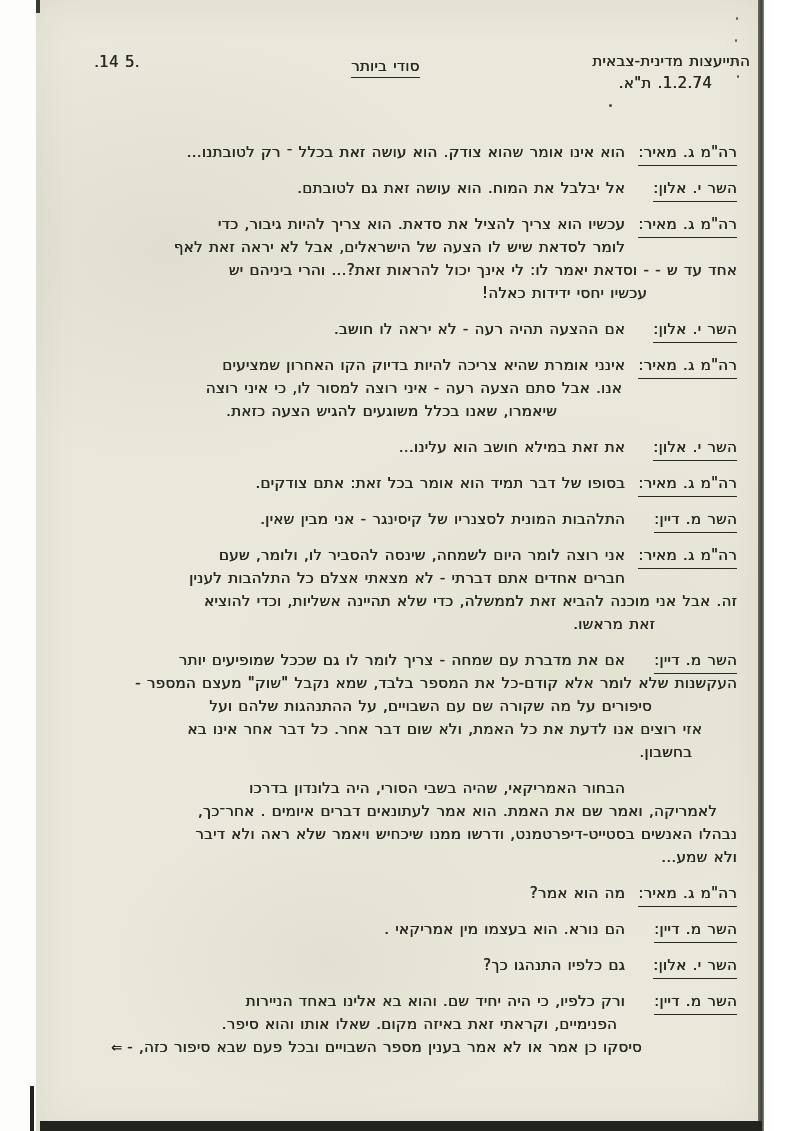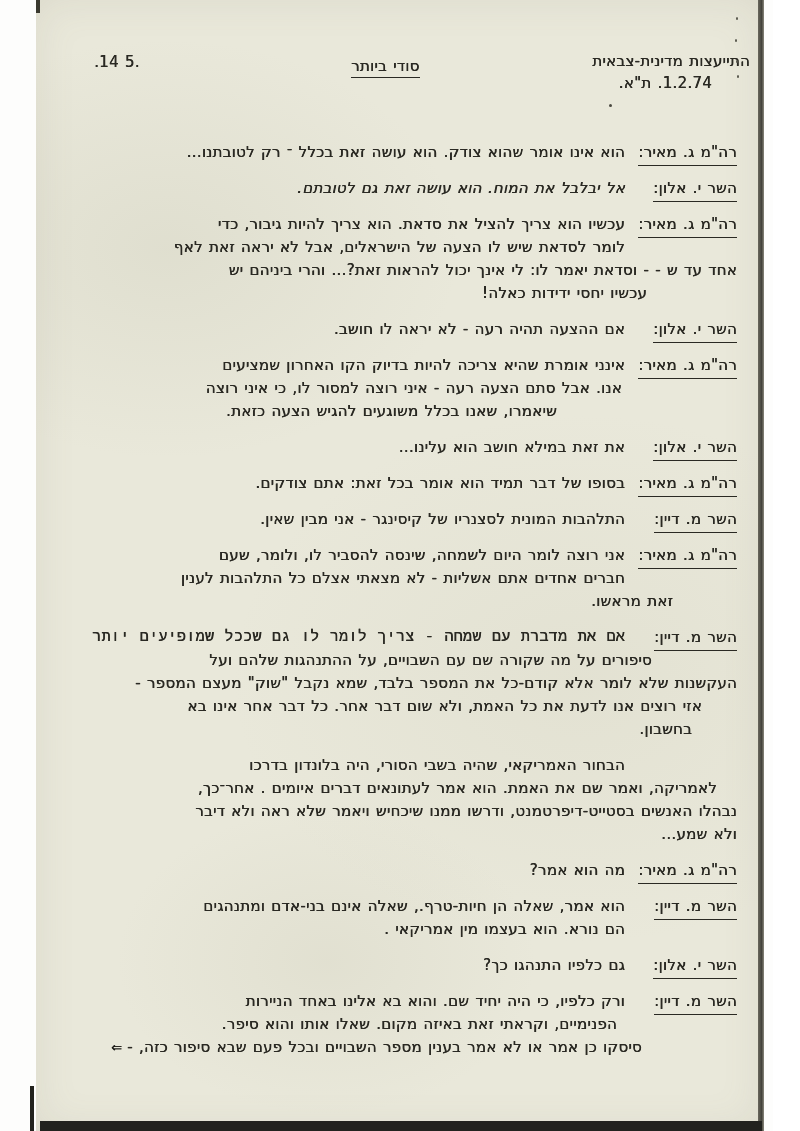--- a/index.html
+++ b/index.html
@@ -56,21 +56,21 @@
 
     <div class="stray-dot"></div>
 
     <div class="content tw">
         <div class="para">
           <span class="speaker">רה"מ ג. מאיר:</span>
           <div class="line" style="margin-right: 112px;">הוא אינו אומר שהוא צודק. הוא עושה זאת בכלל ־ רק לטובתנו...</div>
         </div>
         <div class="para">
           <span class="speaker">השר י. אלון:</span>
-          <div class="line" style="margin-right: 112px; font-style: italic;">אל יבלבל את המוח. הוא עושה זאת גם לטובתם.</div>
+          <div class="line" style="margin-right: 112px;">אל יבלבל את המוח. הוא עושה זאת גם לטובתם.</div>
         </div>
         <div class="para">
           <span class="speaker">רה"מ ג. מאיר:</span>
           <div class="line" style="margin-right: 112px;">עכשיו הוא צריך להציל את סדאת. הוא צריך להיות גיבור, כדי</div>
           <div class="line" style="margin-right: 112px;">לומר לסדאת שיש לו הצעה של הישראלים, אבל לא יראה זאת לאף</div>
           <div class="line" style="margin-right: 0px;">אחד עד ש - - וסדאת יאמר לו: לי אינך יכול להראות זאת?... והרי ביניהם יש</div>
           <div class="line" style="margin-right: 90px;">עכשיו יחסי ידידות כאלה!</div>
         </div>
         <div class="para">
           <span class="speaker">השר י. אלון:</span>
@@ -90,44 +90,44 @@
           <span class="speaker">רה"מ ג. מאיר:</span>
           <div class="line" style="margin-right: 112px;">בסופו של דבר תמיד הוא אומר בכל זאת: אתם צודקים.</div>
         </div>
         <div class="para">
           <span class="speaker">השר מ. דיין:</span>
           <div class="line" style="margin-right: 112px;">התלהבות המונית לסצנריו של קיסינגר - אני מבין שאין.</div>
         </div>
         <div class="para">
           <span class="speaker">רה"מ ג. מאיר:</span>
           <div class="line" style="margin-right: 112px;">אני רוצה לומר היום לשמחה, שינסה להסביר לו, ולומר, שעם</div>
-          <div class="line" style="margin-right: 112px;">חברים אחדים אתם אשליות - לא מצאתי אצלם כל התלהבות לענין</div>
-          <div class="line" style="margin-right: 64px;">זאת מראשו.</div>
+          <div class="line" style="margin-right: 112px;">חברים אחדים אתם דברתי - לא מצאתי אצלם כל התלהבות לענין</div>
+          <div class="line" style="margin-right: 0px;">זה. אבל אני מוכנה להביא זאת לממשלה, כדי שלא תהיינה אשליות, וכדי להוציא</div>
+          <div class="line" style="margin-right: 82px;">זאת מראשו.</div>
         </div>
         <div class="para">
           <span class="speaker">השר מ. דיין:</span>
-          <div class="line" style="margin-right: 112px; font-family: Liberation Mono, monospace;">אם את מדברת עם שמחה - צריך לומר לו גם שככל שמופיעים יותר</div>
+          <div class="line" style="margin-right: 112px;">אם את מדברת עם שמחה - צריך לומר לו גם שככל שמופיעים יותר</div>
+          <div class="line" style="margin-right: 0px;">העקשנות שלא לומר אלא קודם-כל את המספר בלבד, שמא נקבל "שוק" מעצם המספר -</div>
           <div class="line" style="margin-right: 85px;">סיפורים על מה שקורה שם עם השבויים, על ההתנהגות שלהם ועל</div>
-          <div class="line" style="margin-right: 0px;">העקשנות שלא לומר אלא קודם-כל את המספר בלבד, שמא נקבל "שוק" מעצם המספר -</div>
           <div class="line" style="margin-right: 35px;">אזי רוצים אנו לדעת את כל האמת, ולא שום דבר אחר. כל דבר אחר אינו בא</div>
           <div class="line" style="margin-right: 45px;">בחשבון.</div>
         </div>
         <div class="para">
           <div class="line" style="margin-right: 112px;">הבחור האמריקאי, שהיה בשבי הסורי, היה בלונדון בדרכו</div>
           <div class="line" style="margin-right: 20px;">לאמריקה, ואמר שם את האמת. הוא אמר לעתונאים דברים איומים . אחר־כך,</div>
           <div class="line" style="margin-right: 0px;">נבהלו האנשים בסטייט-דיפרטמנט, ודרשו ממנו שיכחיש ויאמר שלא ראה ולא דיבר</div>
           <div class="line" style="margin-right: 0px;">ולא שמע...</div>
         </div>
         <div class="para">
           <span class="speaker">רה"מ ג. מאיר:</span>
           <div class="line" style="margin-right: 112px;">מה הוא אמר?</div>
         </div>
         <div class="para">
           <span class="speaker">השר מ. דיין:</span>
-          <div class="line" style="margin-right: 112px;">הוא אמר, שאלה הן חיות-טרף., שאלה אינם בני-אדם ומתנהגים</div>
           <div class="line" style="margin-right: 112px;">הם נורא. הוא בעצמו מין אמריקאי .</div>
         </div>
         <div class="para">
           <span class="speaker">השר י. אלון:</span>
           <div class="line" style="margin-right: 112px;">גם כלפיו התנהגו כך?</div>
         </div>
         <div class="para">
           <span class="speaker">השר מ. דיין:</span>
           <div class="line" style="margin-right: 112px;">ורק כלפיו, כי היה יחיד שם. והוא בא אלינו באחד הניירות</div>
           <div class="line" style="margin-right: 120px;">הפנימיים, וקראתי זאת באיזה מקום. שאלו אותו והוא סיפר.</div>

